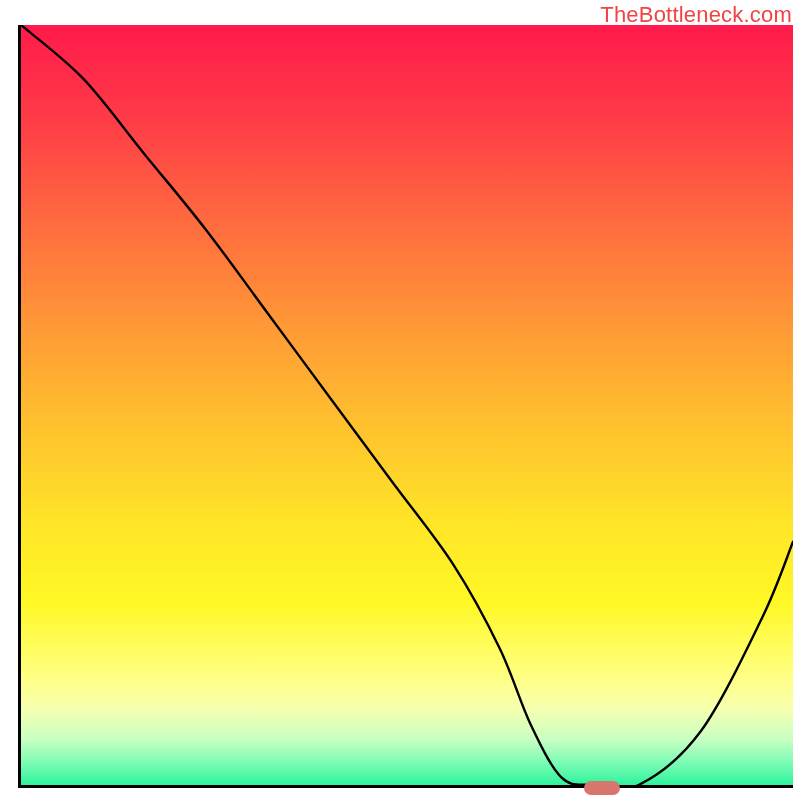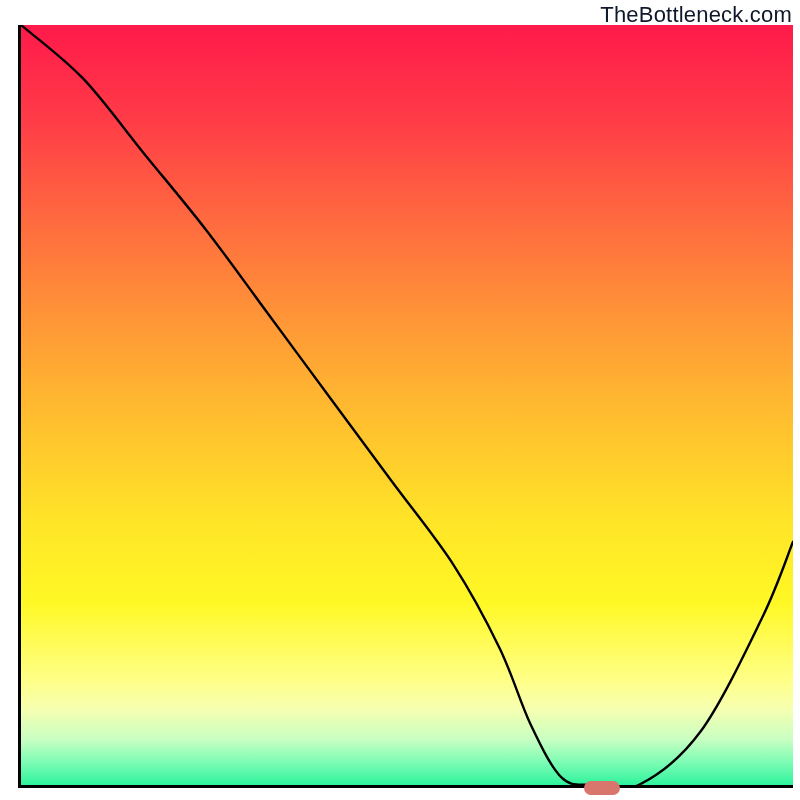--- a/index.html
+++ b/index.html
@@ -34,21 +34,21 @@
       #c8ffc2 94%,
       #7dfcb4 97%,
       #2ef39c 100%);
   }
   .watermark {
     position: absolute;
     top: 2px;
     right: 8px;
     font-family: Arial, Helvetica, sans-serif;
     font-size: 22px;
-    color: #0f172a;
+    color: #ef4444;
     letter-spacing: 0.2px;
   }
   svg.curve {
     position: absolute;
     inset: 0;
     width: 100%;
     height: 100%;
   }
   .marker {
     position: absolute;

